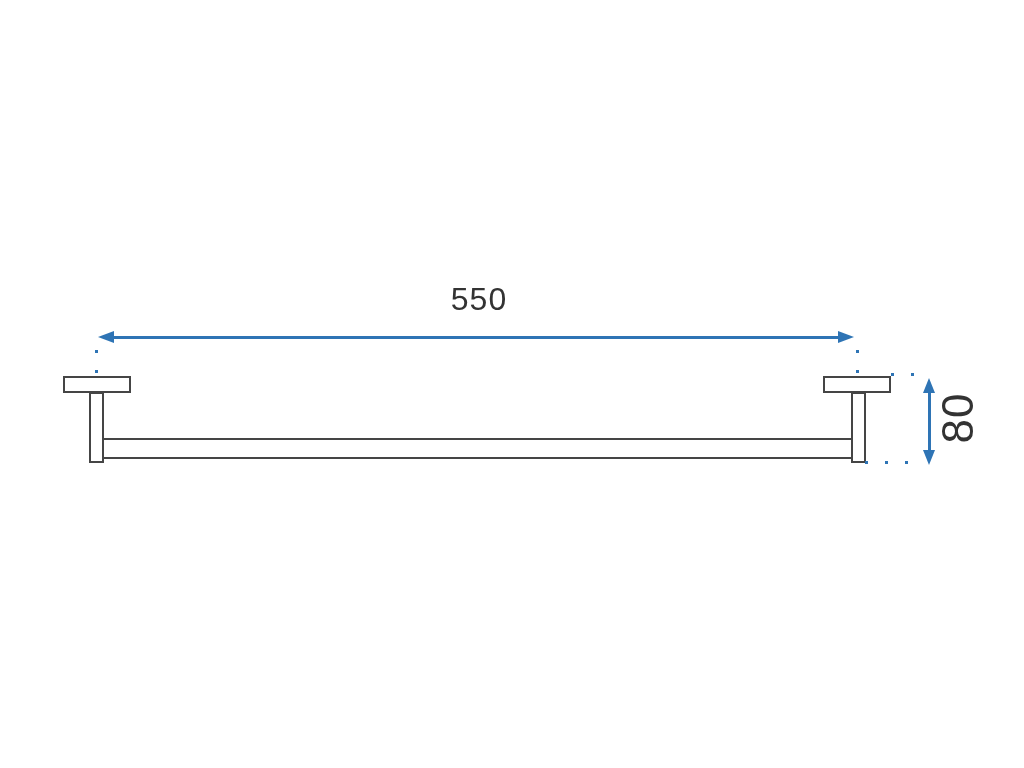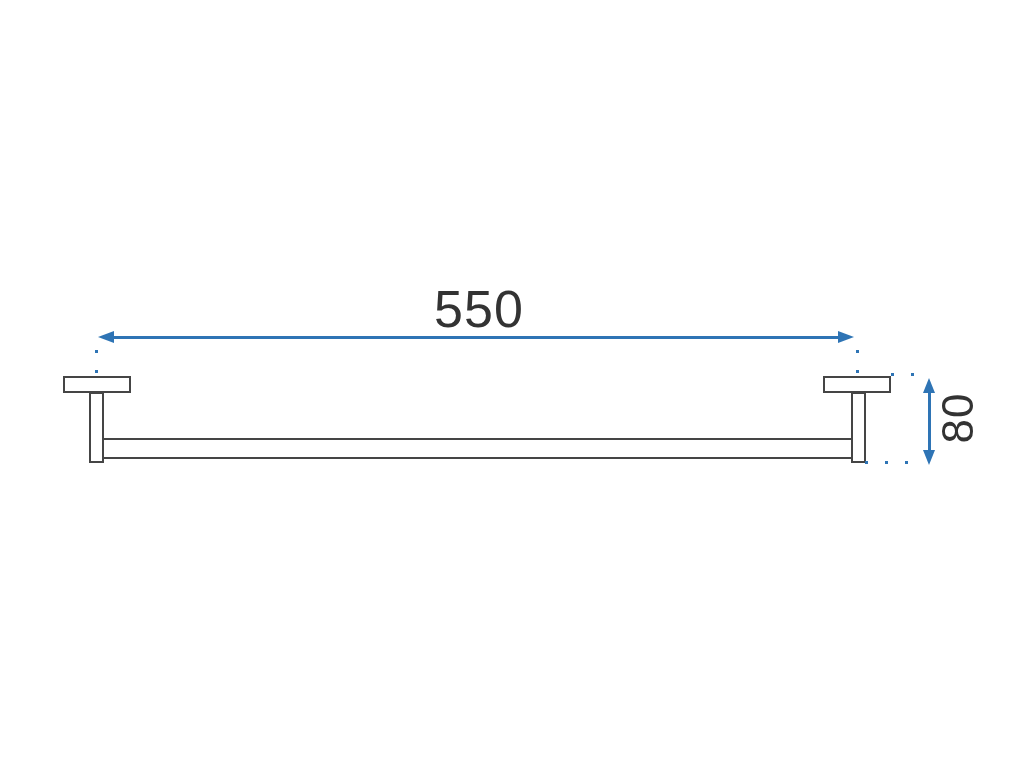--- a/index.html
+++ b/index.html
@@ -54,21 +54,21 @@
     border-color: transparent var(--dimension-arrow) transparent transparent;
   }
   .ah-right {
     left: 838px; top: 331px;
     border-width: 6.5px 0 6.5px 16px;
     border-color: transparent transparent transparent var(--dimension-arrow);
   }
   .dim-label-h {
     left: 479px; top: 283px;
     transform: translateX(-50%);
-    font-size: 52px; line-height: 1; color: var(--label-text);
+    font-size: 32px; line-height: 1; color: var(--label-text);
     letter-spacing: 1px;
     white-space: nowrap;
   }
 
   
   .dim-line-v {
     left: 928px; top: 390px; width: 3px; height: 63px;
     background: var(--dimension-arrow);
   }
   .ah-up {

